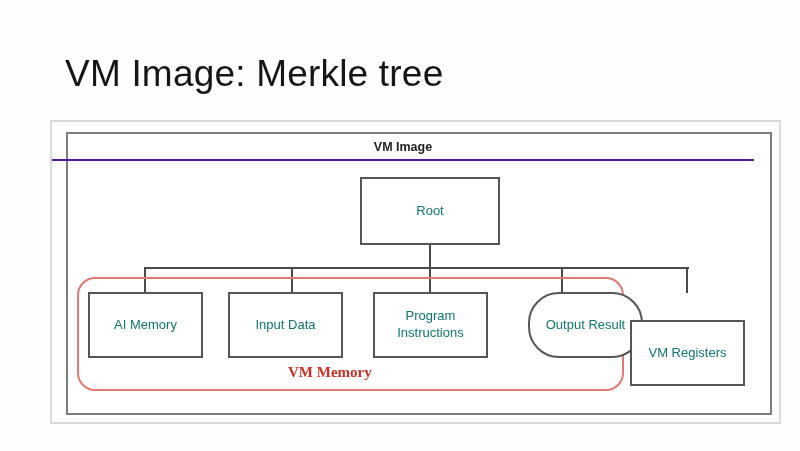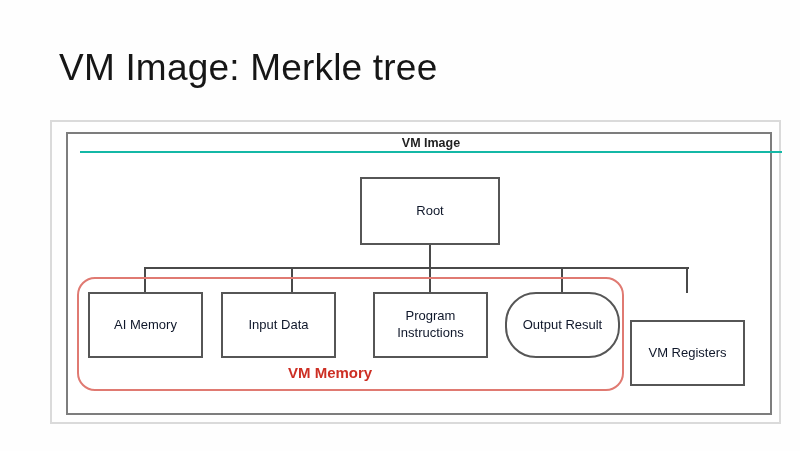--- a/index.html
+++ b/index.html
@@ -12,21 +12,21 @@
     position: relative;
     width: 800px;
     height: 451px;
     background: #fefefe;
     overflow: hidden;
   }
   .slide-title {
     position: absolute;
     left: 51px;
     top: 41px;
-    margin: 8px;
+    margin: 14px;
     font-size: 37px;
     font-weight: 400;
     line-height: 37px;
     letter-spacing: 0.2px;
     color: #161616;
     white-space: nowrap;
   }
   .outer-frame {
     position: absolute;
     left: 50px;
@@ -42,53 +42,53 @@
     left: 66px;
     top: 132px;
     width: 706px;
     height: 283px;
     box-sizing: border-box;
     border: 2px solid #7d7d7d;
     background: #ffffff;
   }
   .frame-header {
     position: absolute;
-    left: 80px;
+    left: 52px;
     top: 134px;
     width: 702px;
-    height: 19px;
+    height: 27px;
     box-sizing: border-box;
-    border-bottom: 2px solid #14b8a6;
+    border-bottom: 2px solid #4c1d95;
     display: flex;
     align-items: center;
     justify-content: center;
     font-size: 12.5px;
     font-weight: 700;
     color: #1f1f1f;
   }
   .node {
     position: absolute;
     box-sizing: border-box;
     border: 2px solid #565656;
     background: #ffffff;
     display: flex;
     align-items: center;
     justify-content: center;
     text-align: center;
     font-size: 13px;
     line-height: 1.3;
-    color: #0f172a;
+    color: #0f766e;
     padding: 2px 6px;
   }
   .root-box   { left: 360px; top: 177px; width: 140px; height: 68px; }
   .child      { top: 292px; width: 115px; height: 66px; }
   .c1 { left: 88px;  }
-  .c2 { left: 221px; }
+  .c2 { left: 228px; }
   .c3 { left: 373px; }
-  .c4 { left: 505px; border-radius: 31px; }
+  .c4 { left: 528px; border-radius: 31px; }
   .c5 { left: 630px; margin-top: 28px; }
   .line {
     position: absolute;
     background: #4a4a4a;
   }
   .root-stub { left: 429px; top: 243px; width: 2px; height: 26px; }
   .h-line    { left: 144px; top: 267px; width: 545px; height: 2px; }
   .stub      { top: 268px; width: 2px; height: 25px; }
   .s1 { left: 144px; }
   .s2 { left: 291px; }
@@ -107,20 +107,21 @@
     background: transparent;
   }
   .memory-label {
     position: absolute;
     left: 288px;
     top: 364px;
     font-size: 15px;
     font-weight: 700;
     color: #cd2f24;
     white-space: nowrap;
+    font-family: Liberation Serif, serif;
   }
 </style>
 </head>
 <body>
 
 <div class="stage">
 
   <h1 class="slide-title">VM Image: Merkle tree</h1>
 
   <div class="outer-frame"></div>

